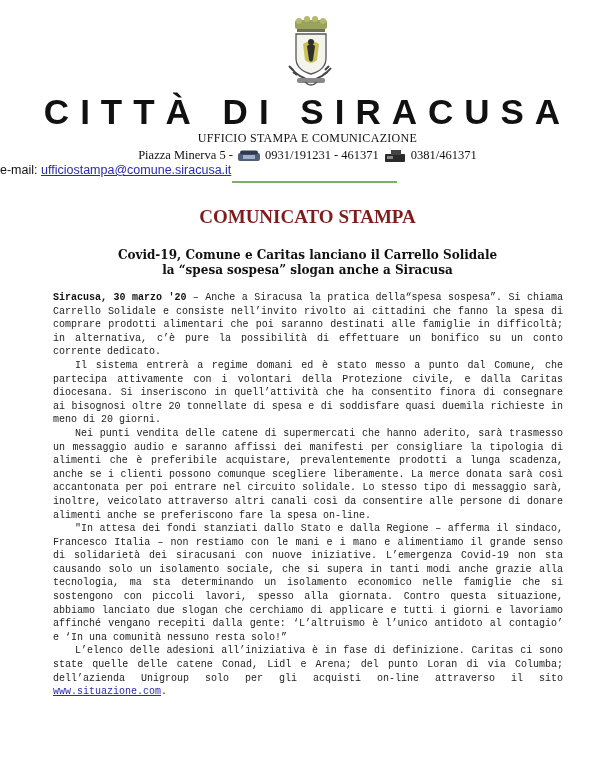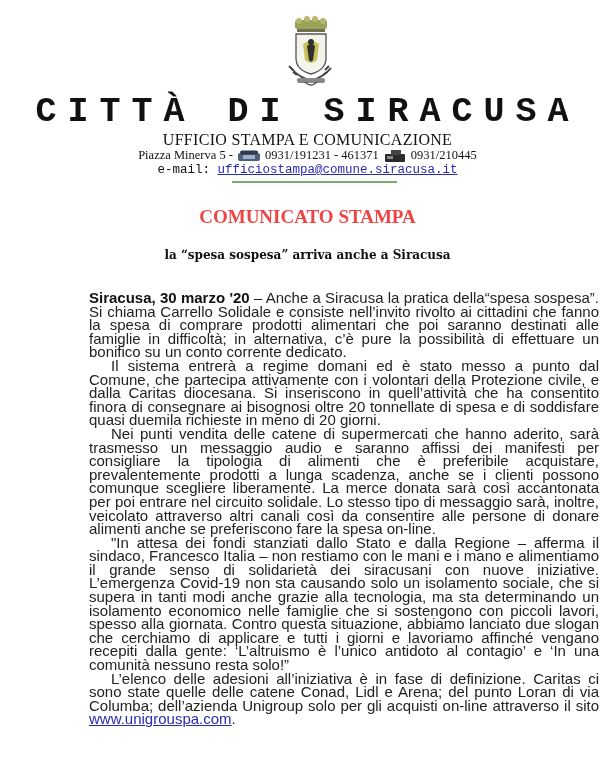--- a/index.html
+++ b/index.html
@@ -6,56 +6,56 @@
     body {
       width: 615px; height: 768px; overflow: hidden; position: relative;
       color: #1a1a1a;
     }
     .page { position: absolute; left: 0; top: 0; width: 615px; height: 768px; background: #fff; }
 
     
     .crest { position: absolute; left: 283px; top: 16px; width: 56px; height: 74px; }
     .city-title {
       position: absolute; left: 0; width: 615px; top: 92px; text-align: center;
-      font-family: Liberation Mono, monospace; font-weight: bold; font-size: 35px;
+      font-family: Liberation Sans, sans-serif; font-weight: bold; font-size: 35px;
       letter-spacing: 11px; color: #111; line-height: 40px;
     }
     .office {
       position: absolute; left: 0; width: 615px; top: 131px; text-align: center;
-      font-family: "Liberation Serif", serif; font-size: 16px; color: #111; letter-spacing: 0.3px;
+      font-family: "Liberation Serif", serif; font-size: 12px; color: #111; letter-spacing: 0.3px;
     }
     .address {
       position: absolute; left: 0; width: 615px; top: 148px; text-align: left;
       font-family: "Liberation Serif", serif; font-size: 12.5px; color: #111;
       display: flex; justify-content: center; align-items: center; gap: 4px;
     }
     .phone-icon, .fax-icon { display: inline-block; width: 24px; height: 12px; vertical-align: middle; }
     .email-line {
-      position: absolute; left: 0; width: 615px; top: 163px; text-align: center;
-      font-family: Liberation Mono, monospace; font-size: 12.5px; color: #111;
+      position: absolute; left: 0; width: 615px; top: 163px; 
+      font-family: Liberation Sans, sans-serif; font-size: 12.5px; color: #111;
     }
     .email-line a { color: #2a2ab0; text-decoration: underline; }
     .green-rule {
       position: absolute; left: 232px; top: 181px; width: 165px; height: 2px; background: #7cae6a;
     }
 
     .press-title {
       position: absolute; left: 0; width: 615px; top: 206px; text-align: center;
-      font-family: "Liberation Serif", serif; font-weight: bold; font-size: 19px; color: #ef4444;
+      font-family: "Liberation Serif", serif; font-weight: bold; font-size: 19px; color: #7f1d1d;
     }
     .headline {
       position: absolute; left: 0; width: 615px; top: 248px; text-align: center;
       font-family: "DejaVu Serif", serif; font-weight: bold; font-size: 12px; line-height: 15px; color: #111;
     }
 
     
     .body-text {
       position: absolute; left: 53px; top: 291px; width: 510px;
-      font-family: Liberation Sans, sans-serif; font-size: 15px; line-height: 13.6px;
-      color: #222; text-align: justify; margin-left: 36px;
+      font-family: Liberation Mono, monospace; font-size: 10px; line-height: 13.6px;
+      color: #222; text-align: justify;
     }
     .body-text p { margin: 0; text-indent: 22px; }
     .body-text p.first { text-indent: 0; }
     .body-text p.last { text-indent: 0; }
     .body-text b { color: #111; }
     .body-text a { color: #2a2ab0; text-decoration: underline; }
   </style>
 </head>
 <body>
 
@@ -97,35 +97,36 @@
       </svg>
     </span>
     <span>0931/191231 - 461371</span>
     <span class="fax-icon">
       <svg width="24" height="12" viewBox="0 0 24 12">
         <rect x="2" y="4" width="20" height="8" rx="1" fill="#2a2a2a"></rect>
         <rect x="8" y="0" width="10" height="5" fill="#444"></rect>
         <rect x="4" y="6" width="6" height="3" fill="#888"></rect>
       </svg>
     </span>
-    <span>0931/210445</span>
+    <span>0381/461371</span>
   </div>
 
   <div class="email-line">
     <span>e-mail:</span>
     <a>ufficiostampa@comune.siracusa.it</a>
   </div>
   <div class="green-rule"></div>
 
   <div class="press-title">COMUNICATO STAMPA</div>
 
   <div class="headline">
-    <div>la “spesa sospesa” arriva anche a Siracusa</div>
+    <div>Covid-19, Comune e Caritas lanciano il Carrello Solidale</div>
+    <div>la “spesa sospesa” slogan anche a Siracusa</div>
   </div>
 
   <div class="body-text">
     <p class="first"><b>Siracusa, 30 marzo '20</b><span> – Anche a Siracusa la pratica della“spesa sospesa”. Si chiama Carrello Solidale e consiste nell’invito rivolto ai cittadini che fanno la spesa di comprare prodotti alimentari che poi saranno destinati alle famiglie in difficoltà; in alternativa, c’è pure la possibilità di effettuare un bonifico su un conto corrente dedicato.</span></p>
     <p>Il sistema entrerà a regime domani ed è stato messo a punto dal Comune, che partecipa attivamente con i volontari della Protezione civile, e dalla Caritas diocesana. Si inseriscono in quell’attività che ha consentito finora di consegnare ai bisognosi oltre 20 tonnellate di spesa e di soddisfare quasi duemila richieste in meno di 20 giorni.</p>
     <p>Nei punti vendita delle catene di supermercati che hanno aderito, sarà trasmesso un messaggio audio e saranno affissi dei manifesti per consigliare la tipologia di alimenti che è preferibile acquistare, prevalentemente prodotti a lunga scadenza, anche se i clienti possono comunque scegliere liberamente. La merce donata sarà così accantonata per poi entrare nel circuito solidale. Lo stesso tipo di messaggio sarà, inoltre, veicolato attraverso altri canali così da consentire alle persone di donare alimenti anche se preferiscono fare la spesa on-line.</p>
     <p>"In attesa dei fondi stanziati dallo Stato e dalla Regione – afferma il sindaco, Francesco Italia – non restiamo con le mani e i mano e alimentiamo il grande senso di solidarietà dei siracusani con nuove iniziative. L’emergenza Covid-19 non sta causando solo un isolamento sociale, che si supera in tanti modi anche grazie alla tecnologia, ma sta determinando un isolamento economico nelle famiglie che si sostengono con piccoli lavori, spesso alla giornata. Contro questa situazione, abbiamo lanciato due slogan che cerchiamo di applicare e tutti i giorni e lavoriamo affinché vengano recepiti dalla gente: ‘L’altruismo è l’unico antidoto al contagio’ e ‘In una comunità nessuno resta solo!”</p>
-    <p><span>L’elenco delle adesioni all’iniziativa è in fase di definizione. Caritas ci sono state quelle delle catene Conad, Lidl e Arena; del punto Loran di via Columba; dell’azienda Unigroup solo per gli acquisti on-line attraverso il sito </span><a>www.unigrouspa.com</a><span>.</span></p>
+    <p><span>L’elenco delle adesioni all’iniziativa è in fase di definizione. Caritas ci sono state quelle delle catene Conad, Lidl e Arena; del punto Loran di via Columba; dell’azienda Unigroup solo per gli acquisti on-line attraverso il sito </span><a>www.situazione.com</a><span>.</span></p>
   </div>
 </div>
 
 </body></html>

